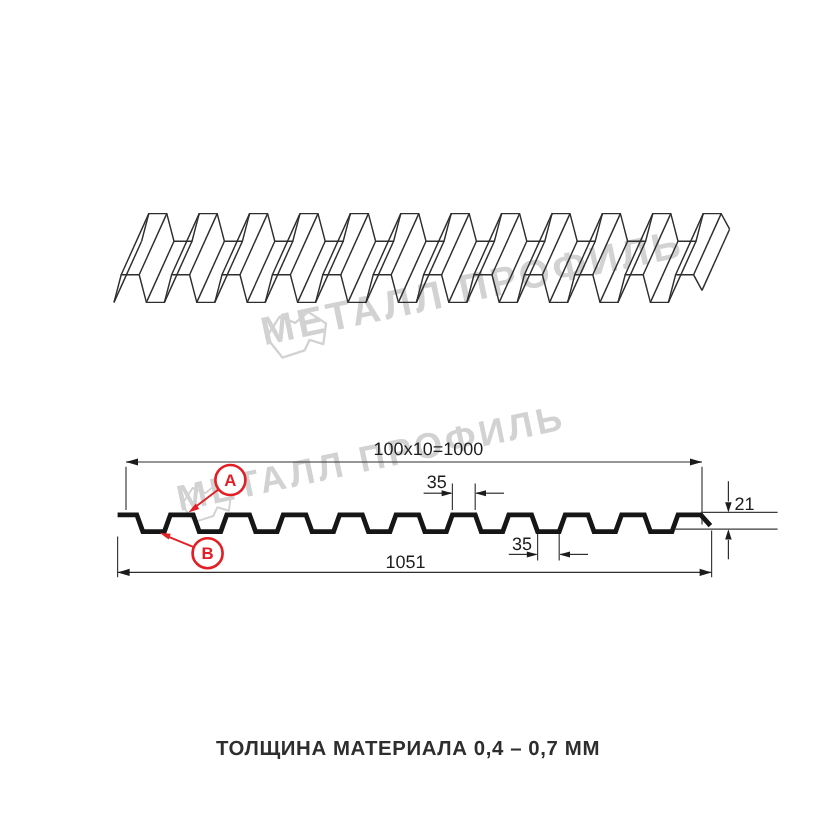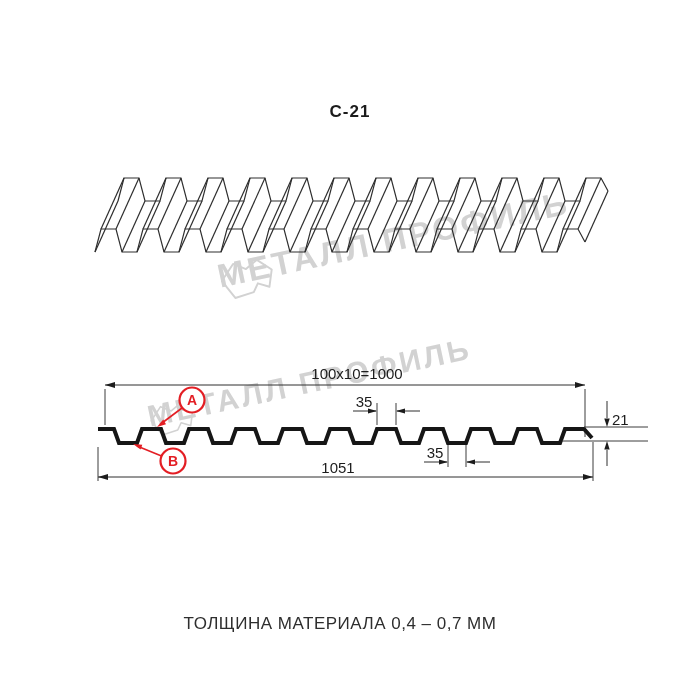--- a/index.html
+++ b/index.html
@@ -1,20 +1,20 @@
 <!DOCTYPE html>
 <html><head>
 <meta charset="utf-8">
 <style>
   html,body{margin:0;padding:0;}
   body{width:700px;height:700px;background:#ffffff;font-family:"Liberation Sans",sans-serif;position:relative;overflow:hidden;}
   .stage{position:absolute;inset:0;width:700px;height:700px;background:#fff;}
   .title{position:absolute;left:0;top:54px;width:700px;text-align:center;font-size:35px;font-weight:700;letter-spacing:2px;color:#1b1b1b;}
   .subtitle{position:absolute;left:0;top:102px;width:700px;text-align:center;font-size:17px;font-weight:700;letter-spacing:1px;color:#1b1b1b;}
-  .footer{position:absolute;left:0;top:614px;width:680px;text-align:center;font-size:17px;font-weight:400;letter-spacing:.5px;color:#2e2e2e;}
+  .footer{position:absolute;left:0;top:614px;width:680px;text-align:center;font-size:17px;font-weight:700;letter-spacing:.5px;color:#2e2e2e;}
   .wm{position:absolute;display:flex;align-items:center;gap:9px;transform-origin:0 50%;transform:rotate(-12deg);z-index:1;pointer-events:none;}
   .wm .wm-text{font-weight:700;color:#d2d2d2;letter-spacing:3px;white-space:nowrap;}
   .wm1{left:218px;top:258px;}
   .wm1 .wm-text{font-size:33px;}
   .wm2{left:148px;top:400px;}
   .wm2 .wm-text{font-size:30px;}
   svg{position:absolute;z-index:2;overflow:visible;}
   #sheetSvg{left:85px;top:165px;}
   #sectionSvg{left:60px;top:345px;}
   #sheet3d polyline,#sheet3d line{stroke:#2e2e2e;stroke-width:1.2;fill:none;}
@@ -28,21 +28,20 @@
   .redah{fill:#e31e24;stroke:none;}
   .mcirc{fill:#ffffff;stroke:#e31e24;stroke-width:2.2;}
   .mletter{font-family:"Liberation Sans",sans-serif;font-size:14px;font-weight:700;fill:#e31e24;text-anchor:middle;}
   .wmlogo{stroke:#d2d2d2;stroke-width:2;fill:none;stroke-linejoin:round;}
 </style>
 </head>
 <body>
 
 <div class="stage">
 
-  <div class="subtitle">С-21</div>
 
   <div class="wm wm1">
     <svg width="58" height="54" viewBox="0 0 60 56">
       <polygon class="wmlogo" points="3,33 18,18 30,26 43,19 56,32 50,49 39,43 33,51 13,53"></polygon>
     </svg>
     <span class="wm-text">МЕТАЛЛ ПРОФИЛЬ</span>
   </div>
 
   <div class="wm wm2">
     <svg width="48" height="45" viewBox="0 0 60 56">

